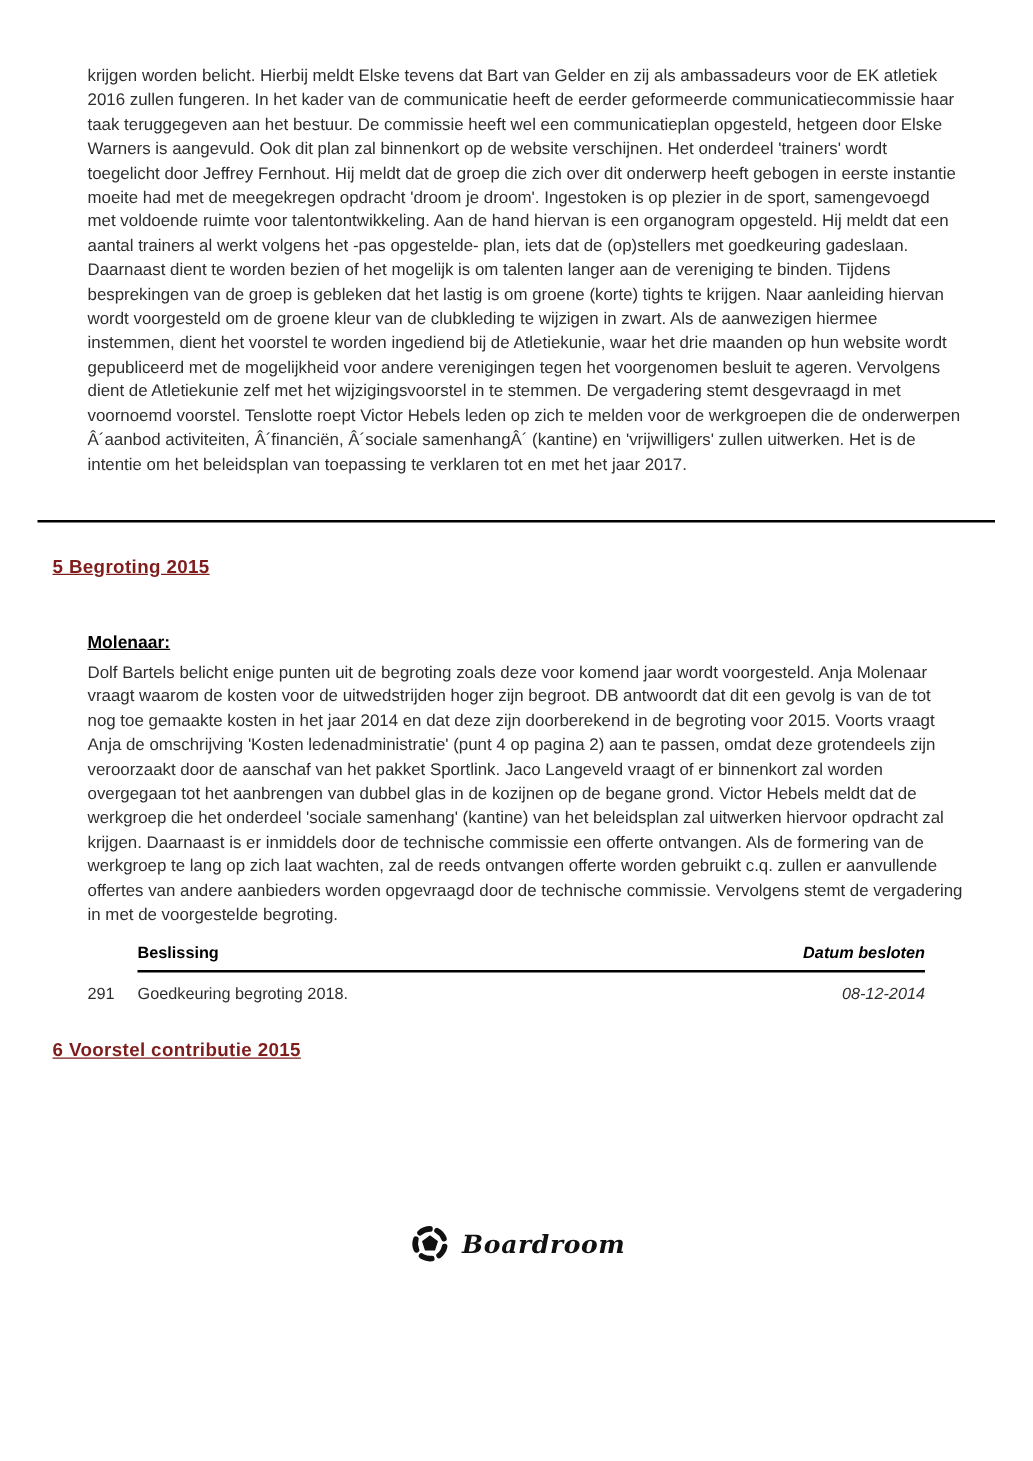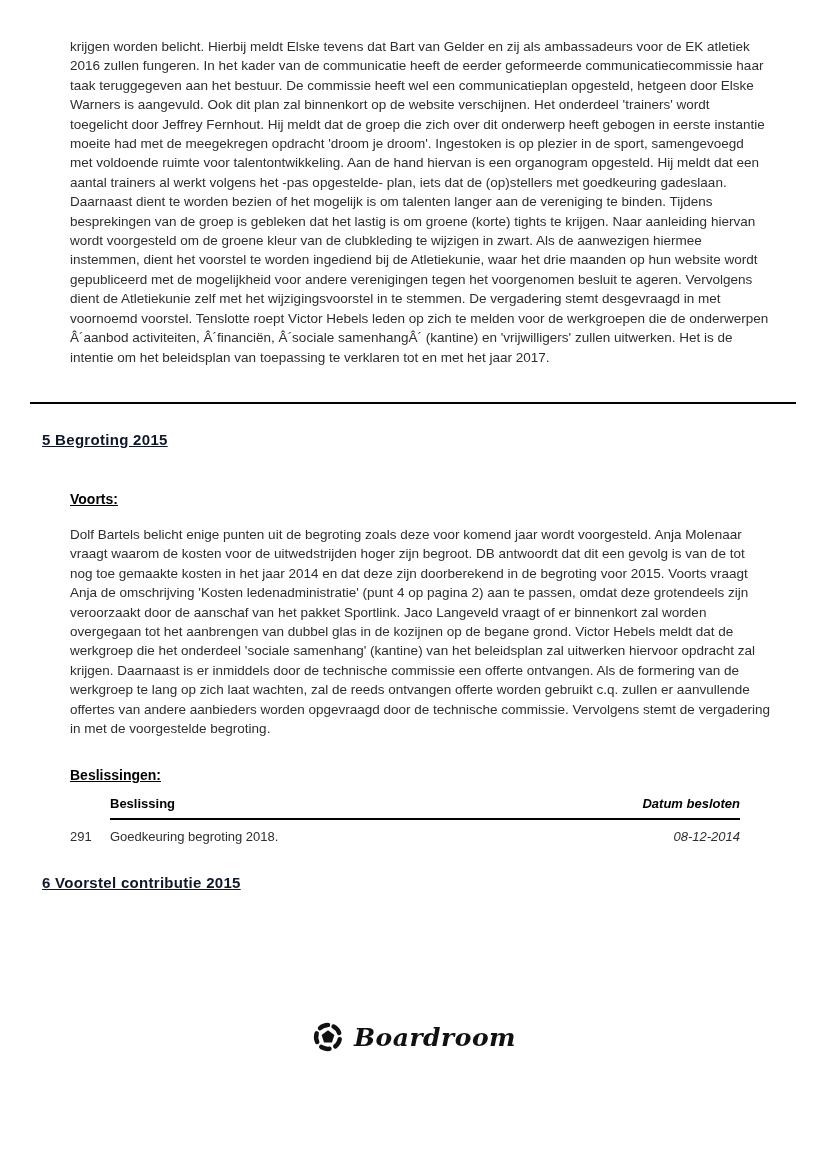--- a/index.html
+++ b/index.html
@@ -9,53 +9,53 @@
     background: #ffffff;
     font-family: "Liberation Sans", sans-serif;
     color: #2b2b2b;
     position: relative;
     overflow: hidden;
   }
   .page {
     box-sizing: border-box;
     width: 674px;
     height: 1169px;
-    padding: 37px 26px 0 42px;
+    padding: 51px 26px 0 42px;
   }
   .body-text {
     margin: 0 0 0 28px;
     width: 700px;
     font-size: 13.5px;
     line-height: 19.4px;
     color: #2e2e2e;
   }
   .section-divider {
     border: none;
     border-top: 2px solid #000000;
     margin: 35px 0 0 -12px;
     width: 766px;
   }
   .section-heading {
     margin: 27px 0 0 0;
     font-size: 15px;
     font-weight: bold;
-    color: #0f172a;
+    color: #7f1d1d;
     text-decoration: underline;
     letter-spacing: 0.3px;
   }
   .section-heading.s6 { margin-top: 30px; }
   .sub-heading {
     margin: 43px 0 0 28px;
     font-size: 14px;
     font-weight: bold;
     color: #000000;
     text-decoration: underline;
   }
   .sub-heading.beslissingen { margin-top: 29px; }
-  .body-text.notulen { margin-top: 18px; }
+  .body-text.notulen { margin-top: 7px; }
   .decision-table {
     margin: 13px 0 16px 28px;
     width: 670px;
     font-size: 13px;
   }
   .t-row { display: flex; align-items: flex-end; }
   .c-nr { width: 40px; flex: 0 0 40px; }
   .c-besl { flex: 1 1 auto; }
   .c-datum { flex: 0 0 120px; width: 120px; text-align: right; font-style: italic; }
   .t-head .c-besl, .t-head .c-datum {
@@ -77,21 +77,21 @@
   .logo {
     display: inline-flex;
     align-items: center;
     gap: 8px;
   }
   .logo svg { display: block; }
   .logo-text {
     font-family: "DejaVu Serif", serif;
     font-style: italic;
     font-weight: bold;
-    font-size: 25px;
+    font-size: 20px;
     color: #111111;
     letter-spacing: 0.5px;
   }
   .footer-url {
     display: block;
     margin-top: 4px;
     font-style: italic;
     font-size: 12px;
     color: #222222;
     text-decoration: none;
@@ -102,25 +102,24 @@
 <body>
 
 <div class="page">
 
   <p class="body-text intro">krijgen worden belicht. Hierbij meldt Elske tevens dat Bart van Gelder en zij als ambassadeurs voor de EK atletiek 2016 zullen fungeren. In het kader van de communicatie heeft de eerder geformeerde communicatiecommissie haar taak teruggegeven aan het bestuur. De commissie heeft wel een communicatieplan opgesteld, hetgeen door Elske Warners is aangevuld. Ook dit plan zal binnenkort op de website verschijnen. Het onderdeel 'trainers' wordt toegelicht door Jeffrey Fernhout. Hij meldt dat de groep die zich over dit onderwerp heeft gebogen in eerste instantie moeite had met de meegekregen opdracht 'droom je droom'. Ingestoken is op plezier in de sport, samengevoegd met voldoende ruimte voor talentontwikkeling. Aan de hand hiervan is een organogram opgesteld. Hij meldt dat een aantal trainers al werkt volgens het -pas opgestelde- plan, iets dat de (op)stellers met goedkeuring gadeslaan. Daarnaast dient te worden bezien of het mogelijk is om talenten langer aan de vereniging te binden. Tijdens besprekingen van de groep is gebleken dat het lastig is om groene (korte) tights te krijgen. Naar aanleiding hiervan wordt voorgesteld om de groene kleur van de clubkleding te wijzigen in zwart. Als de aanwezigen hiermee instemmen, dient het voorstel te worden ingediend bij de Atletiekunie, waar het drie maanden op hun website wordt gepubliceerd met de mogelijkheid voor andere verenigingen tegen het voorgenomen besluit te ageren. Vervolgens dient de Atletiekunie zelf met het wijzigingsvoorstel in te stemmen. De vergadering stemt desgevraagd in met voornoemd voorstel. Tenslotte roept Victor Hebels leden op zich te melden voor de werkgroepen die de onderwerpen Â´aanbod activiteiten, Â´financiën, Â´sociale samenhangÂ´ (kantine) en 'vrijwilligers' zullen uitwerken. Het is de intentie om het beleidsplan van toepassing te verklaren tot en met het jaar 2017.</p>
 
   <hr class="section-divider">
 
   <h2 class="section-heading">5 Begroting 2015</h2>
 
-  <h3 class="sub-heading">Voorts:</h3>
+  <h3 class="sub-heading">Molenaar:</h3>
 
   <p class="body-text notulen">Dolf Bartels belicht enige punten uit de begroting zoals deze voor komend jaar wordt voorgesteld. Anja Molenaar vraagt waarom de kosten voor de uitwedstrijden hoger zijn begroot. DB antwoordt dat dit een gevolg is van de tot nog toe gemaakte kosten in het jaar 2014 en dat deze zijn doorberekend in de begroting voor 2015. Voorts vraagt Anja de omschrijving 'Kosten ledenadministratie' (punt 4 op pagina 2) aan te passen, omdat deze grotendeels zijn veroorzaakt door de aanschaf van het pakket Sportlink. Jaco Langeveld vraagt of er binnenkort zal worden overgegaan tot het aanbrengen van dubbel glas in de kozijnen op de begane grond. Victor Hebels meldt dat de werkgroep die het onderdeel 'sociale samenhang' (kantine) van het beleidsplan zal uitwerken hiervoor opdracht zal krijgen. Daarnaast is er inmiddels door de technische commissie een offerte ontvangen. Als de formering van de werkgroep te lang op zich laat wachten, zal de reeds ontvangen offerte worden gebruikt c.q. zullen er aanvullende offertes van andere aanbieders worden opgevraagd door de technische commissie. Vervolgens stemt de vergadering in met de voorgestelde begroting.</p>
 
-  <h3 class="sub-heading beslissingen">Beslissingen:</h3>
 
   <div class="decision-table">
     <div class="t-row t-head">
       <div class="c-nr"></div>
       <div class="c-besl">Beslissing</div>
       <div class="c-datum">Datum besloten</div>
     </div>
     <div class="t-row t-body">
       <div class="c-nr">291</div>
       <div class="c-besl">Goedkeuring begroting 2018.</div>

